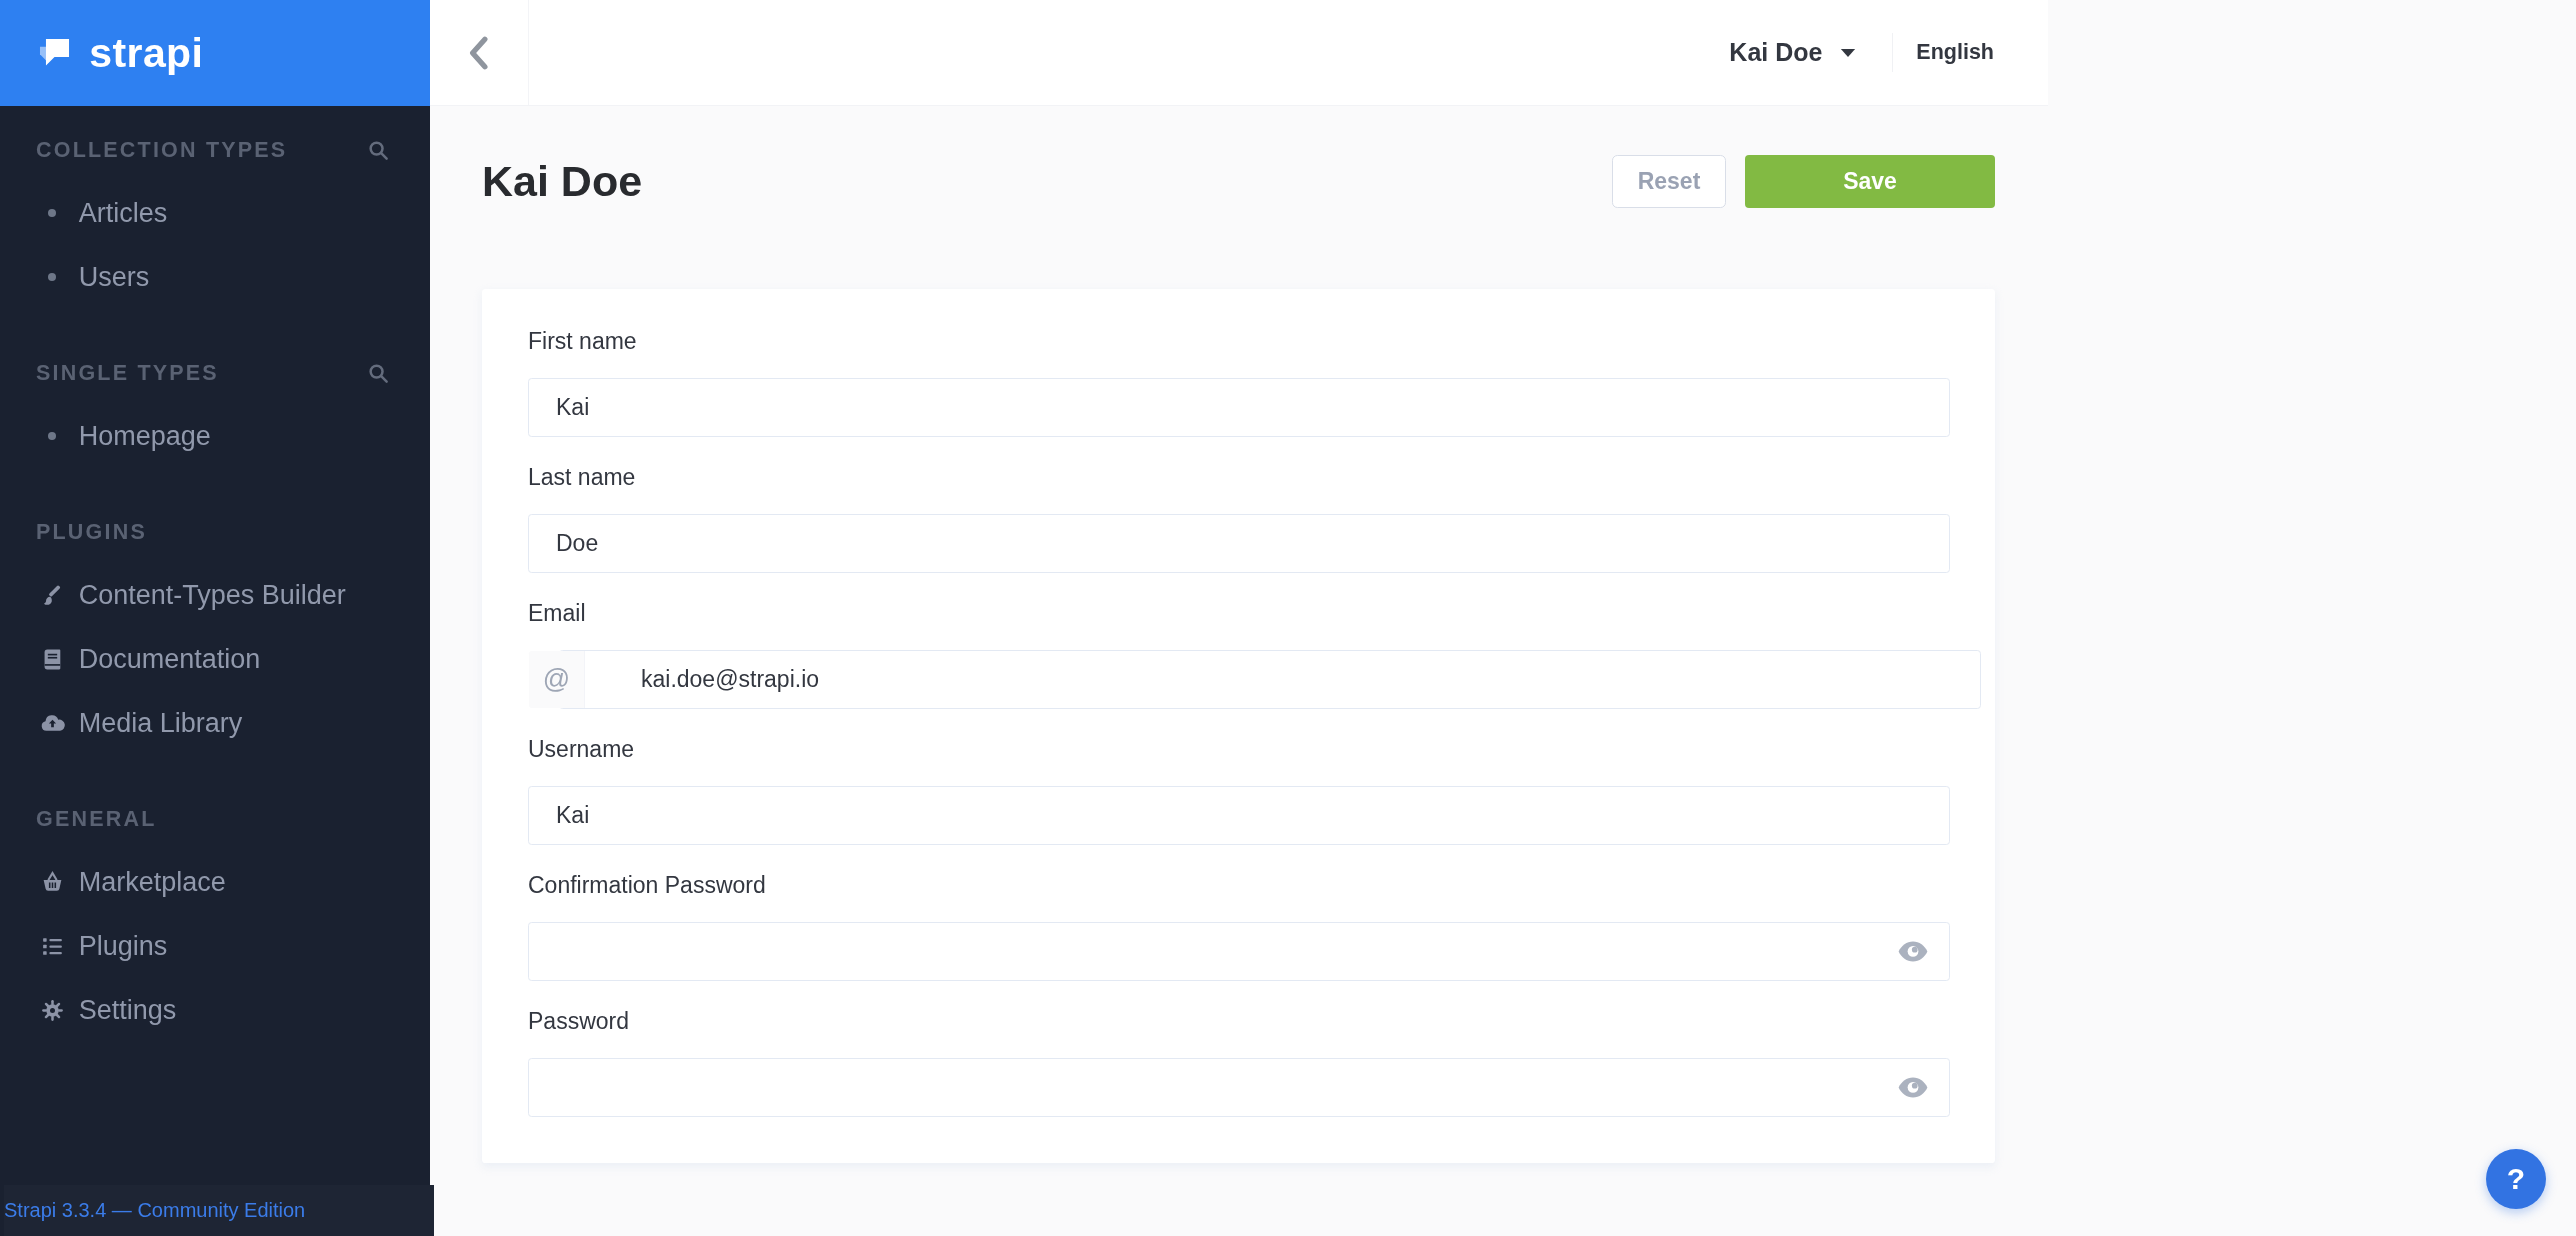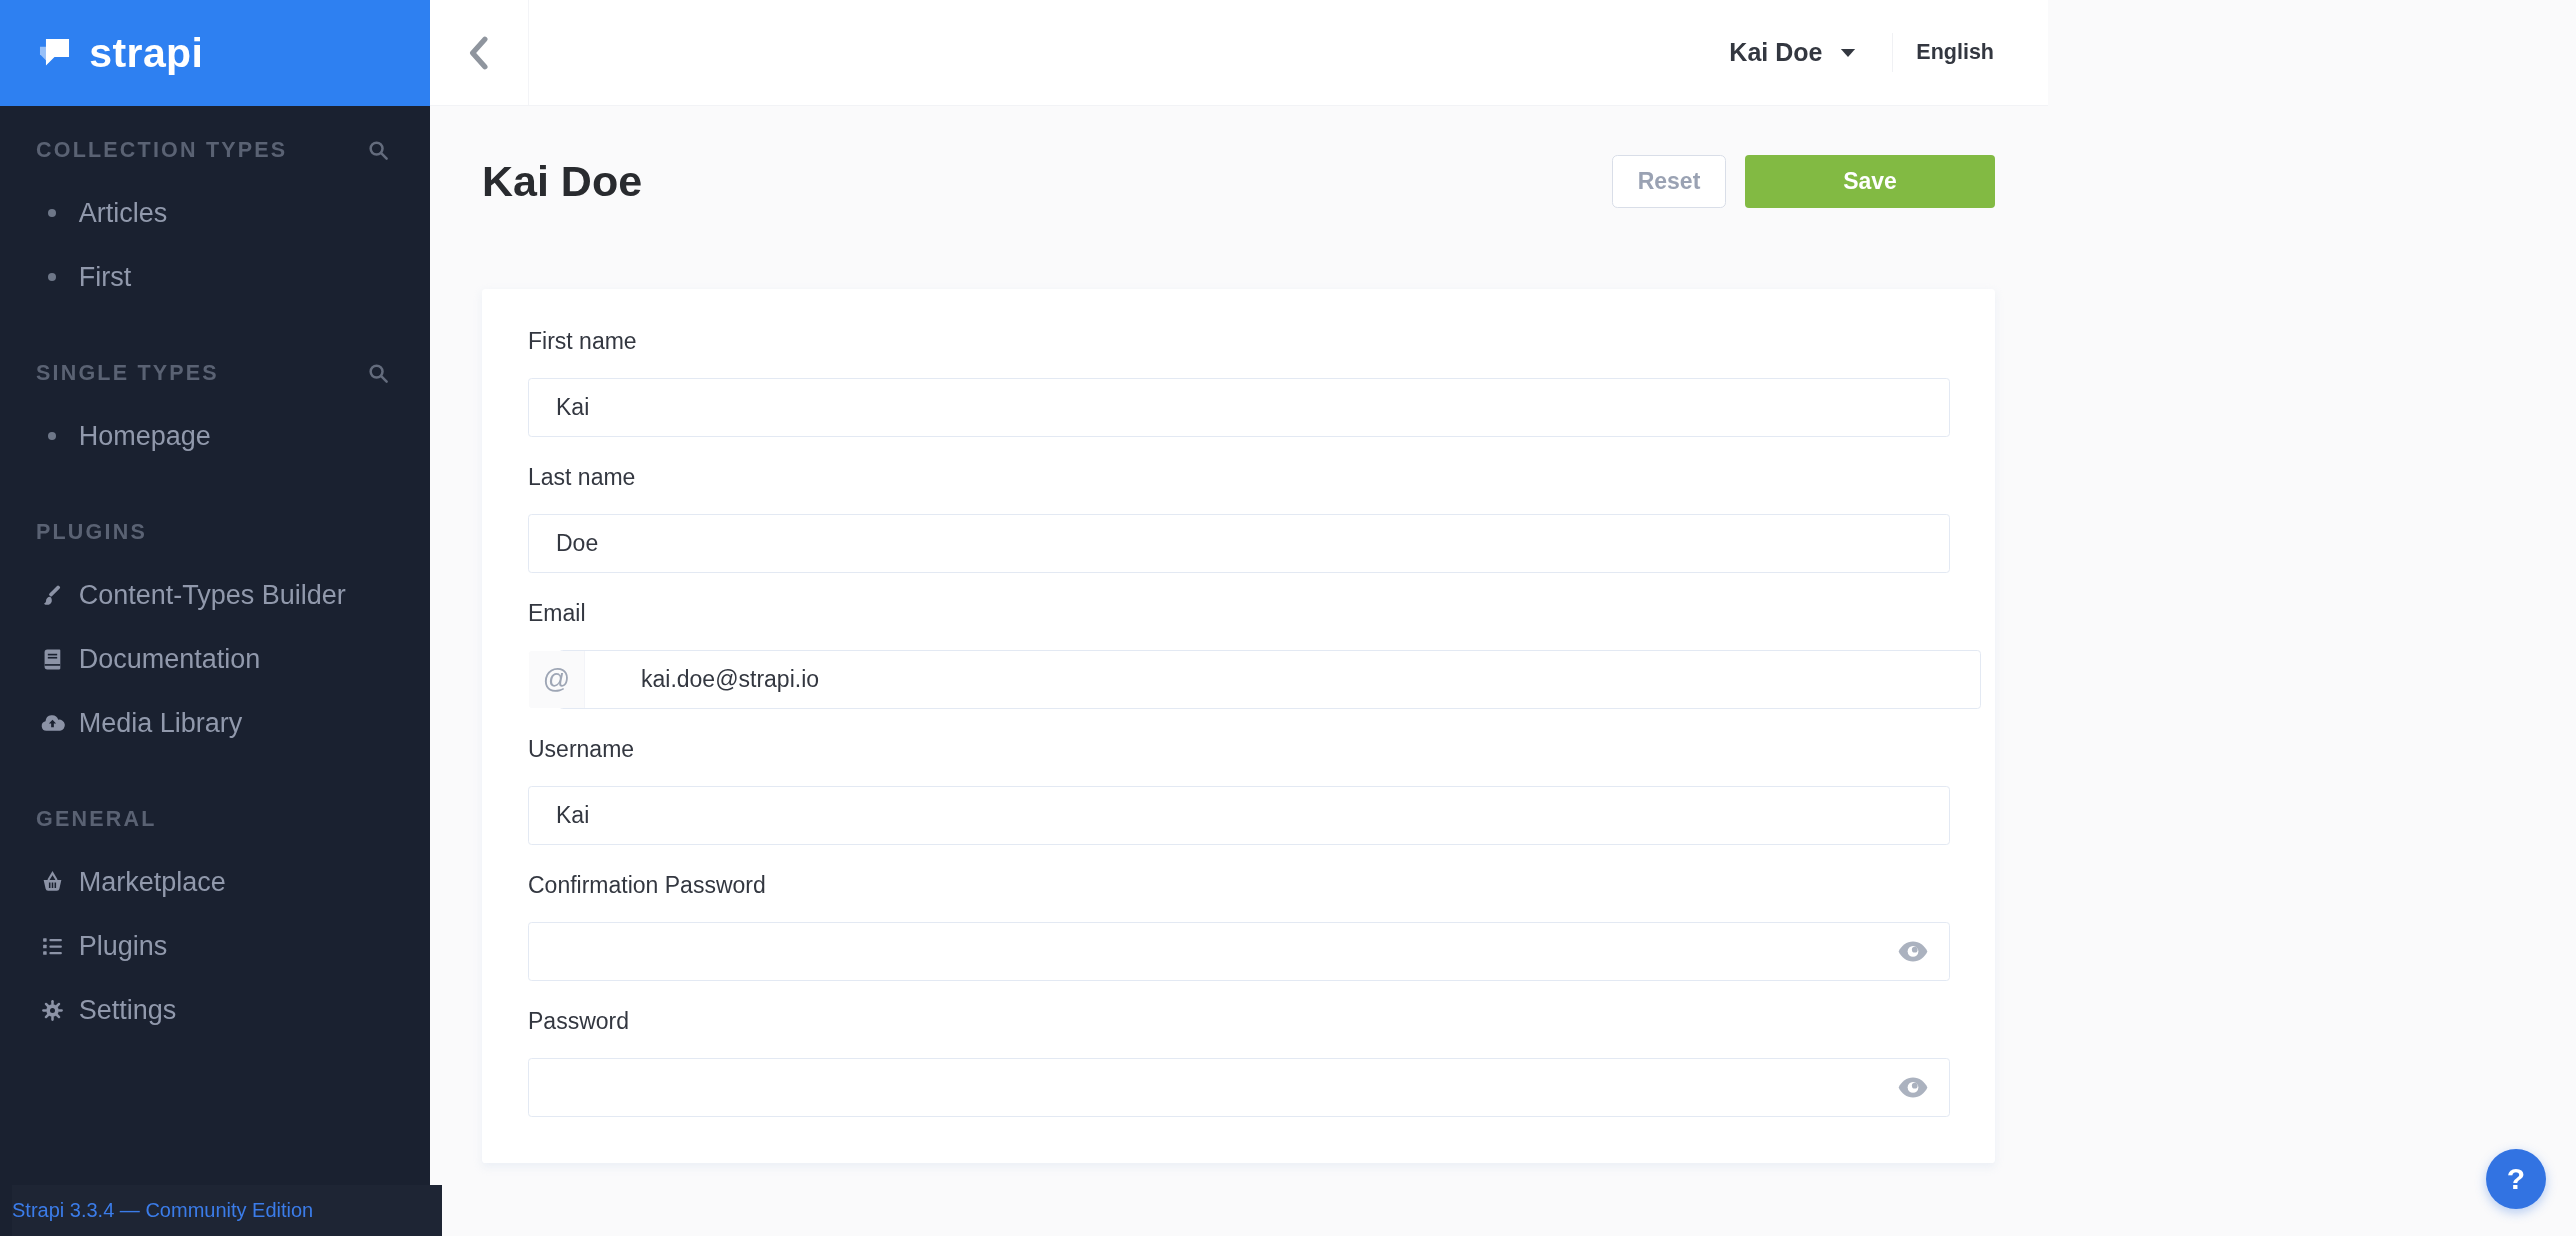--- a/index.html
+++ b/index.html
@@ -61,21 +61,21 @@
     color: #8c93a6; margin-right: 10.7px; flex: 0 0 32px;
   }
   .side-item .dot {
     width: 8px; height: 8px; border-radius: 50%;
     background: #6e7788;
   }
   .side-item .lbl {
     color: #9199ac; font-size: 27px; font-weight: 500;
   }
   .sidebar-footer {
-    position: absolute; bottom: 0; left: 12px;
+    position: absolute; bottom: 0; left: 4px;
     width: 100%; height: 51px;
     background: #1e2534;
     display: flex; align-items: center;
     color: #3b7ce9; font-size: 20px;
     cursor: pointer;
   }
 
   
   .main { flex: 1; display: flex; flex-direction: column; }
   .topbar {
@@ -224,21 +224,21 @@
           <li class="side-item">
             <span class="ico">
                 <span class="dot"></span>
               </span>
             <span class="lbl">Articles</span>
           </li>
           <li class="side-item">
             <span class="ico">
                 <span class="dot"></span>
               </span>
-            <span class="lbl">First</span>
+            <span class="lbl">Users</span>
           </li>
         </ul>
       </div>
 
       <div class="side-section">
         <div class="side-header">
           <span class="hdr-label">SINGLE TYPES</span>
           <button class="search-btn">
             <svg width="23" height="23" viewBox="0 0 24 24" fill="none" stroke="currentColor" stroke-width="2.6" stroke-linecap="round">
               <circle cx="10" cy="10" r="6.2"></circle>

